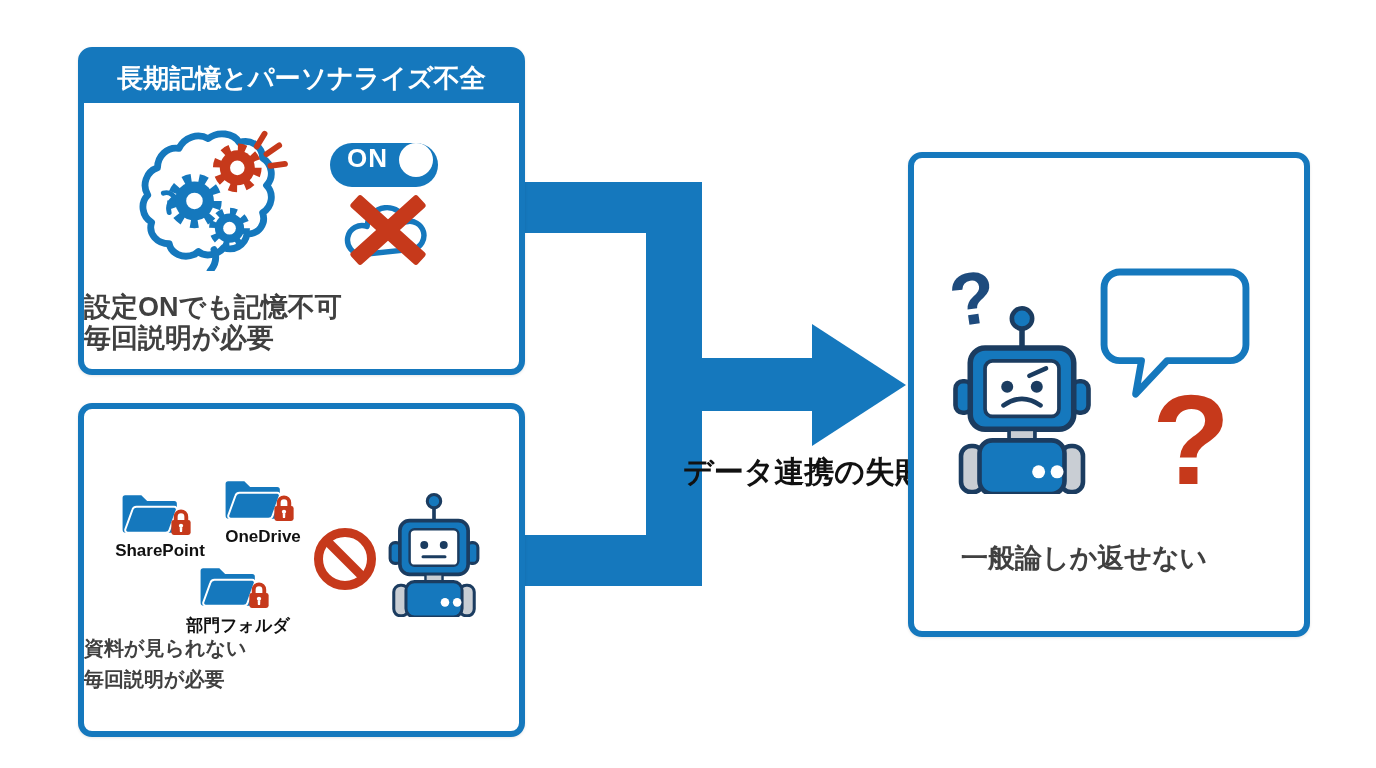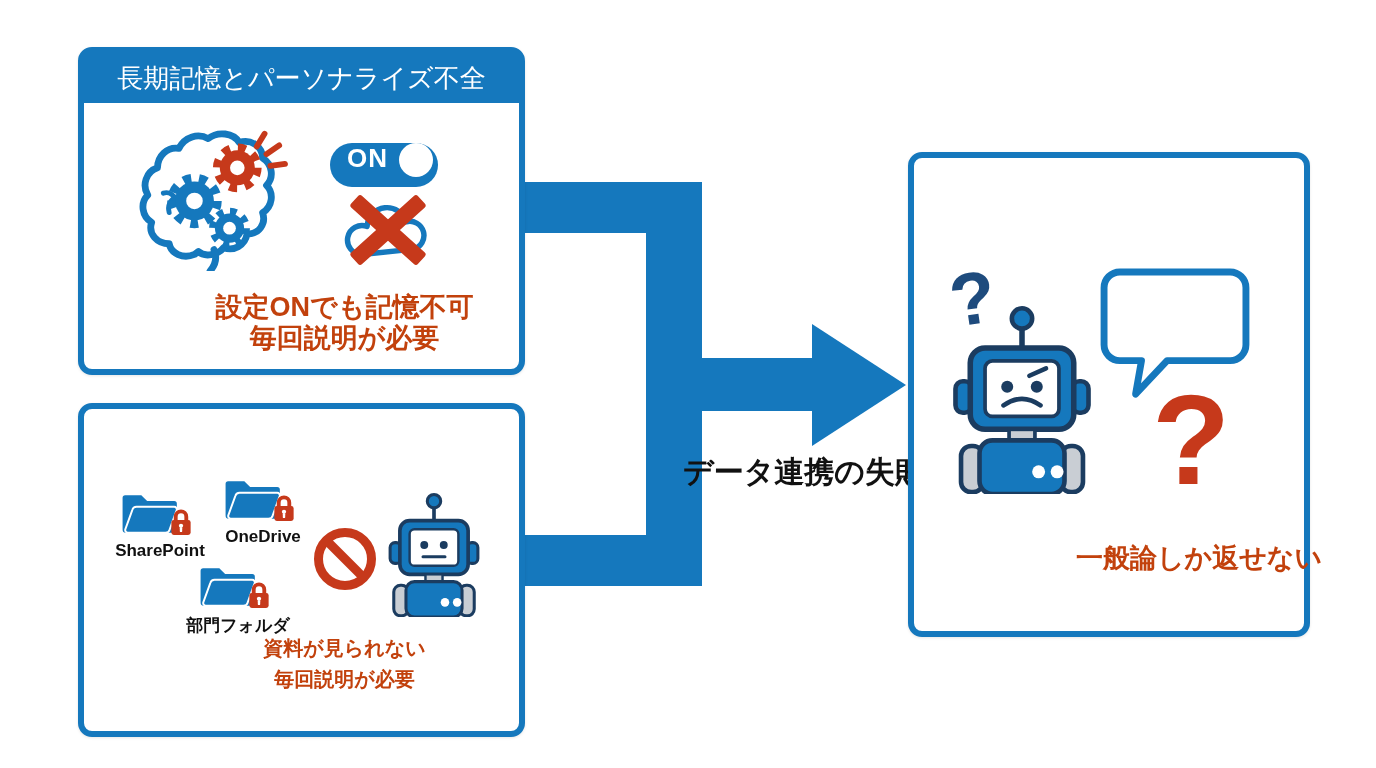--- a/index.html
+++ b/index.html
@@ -21,31 +21,31 @@
   .arrow-label{
     position:absolute;left:664px;top:452px;width:280px;text-align:center;
     font-size:30px;font-weight:bold;color:#111111;
   }
   
   .box{
     position:absolute;background:#ffffff;border:6px solid #1578BD;border-radius:14px;
     box-shadow:0 1px 3px rgba(0,0,0,0.10);
   }
   .box-header{
-    background:#1578BD;color:#ffffff;font-weight:normal;text-align:center;
+    background:#1578BD;color:#ffffff;font-weight:bold;text-align:center;
     display:flex;align-items:center;justify-content:center;
   }
   .box-memory{left:78px;top:47px;width:435px;height:316px;}
   .box-files{left:78px;top:403px;width:435px;height:322px;}
   .box-result{left:908px;top:152px;width:390px;height:473px;}
   .box-memory .box-header,.box-files .box-header{height:50px;font-size:26px;}
   .box-result .box-header{height:72px;font-size:33px;}
   .caption{
-    position:absolute;left:0;width:100%;text-align:center;font-weight:bold;
-    line-height:31px;color:#c2410c;padding-left:43px;
+    position:absolute;left:0;width:100%;text-align:left;font-weight:bold;
+    line-height:31px;color:#404040;
   }
   .box-memory .caption{top:239px;font-size:27px;}
   .box-files .caption{top:224px;font-size:20px;}
   .box-result .caption{top:385px;font-size:27px;margin-left:47px;}
   
   .brain-wrap{position:absolute;left:50px;top:72px;width:156px;height:146px;}
   .toggle{
     position:absolute;left:246px;top:90px;width:108px;height:44px;border-radius:22px;
     background:#1578BD;display:flex;align-items:flex-start;
   }

